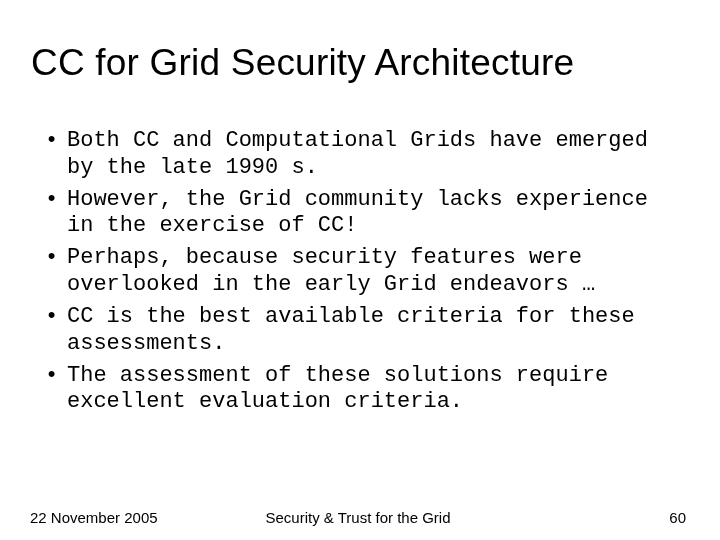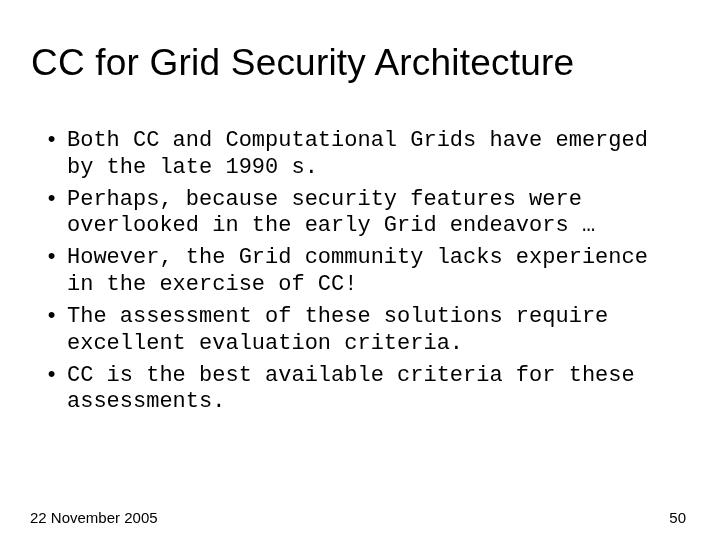--- a/index.html
+++ b/index.html
@@ -12,22 +12,23 @@
   .footer { position: absolute; bottom: 28px; left: 30px; right: 34px; display: flex; justify-content: space-between; align-items: flex-end; font-size: 15px; }
   .footer .center { position: absolute; left: 50%; transform: translateX(-50%); }
 </style>
 </head>
 <body>
 
 <div class="slide">
   <h1 class="title">CC for Grid Security Architecture</h1>
   <ul class="bullets">
     <li>Both CC and Computational Grids have emerged by the late 1990 s.</li>
+    <li>However, the Grid community lacks experience in the exercise of CC!</li>
     <li>Perhaps, because security features were overlooked in the early Grid endeavors …</li>
-    <li>However, the Grid community lacks experience in the exercise of CC!</li>
+    <li>CC is the best available criteria for these assessments.</li>
     <li>The assessment of these solutions require excellent evaluation criteria.</li>
-    <li>CC is the best available criteria for these assessments.</li>
   </ul>
   <div class="footer">
     <span>22 November 2005</span>
-    <span>50</span>
+    <span class="center">Security &amp; Trust for the Grid</span>
+    <span>60</span>
   </div>
 </div>
 
 </body></html>

